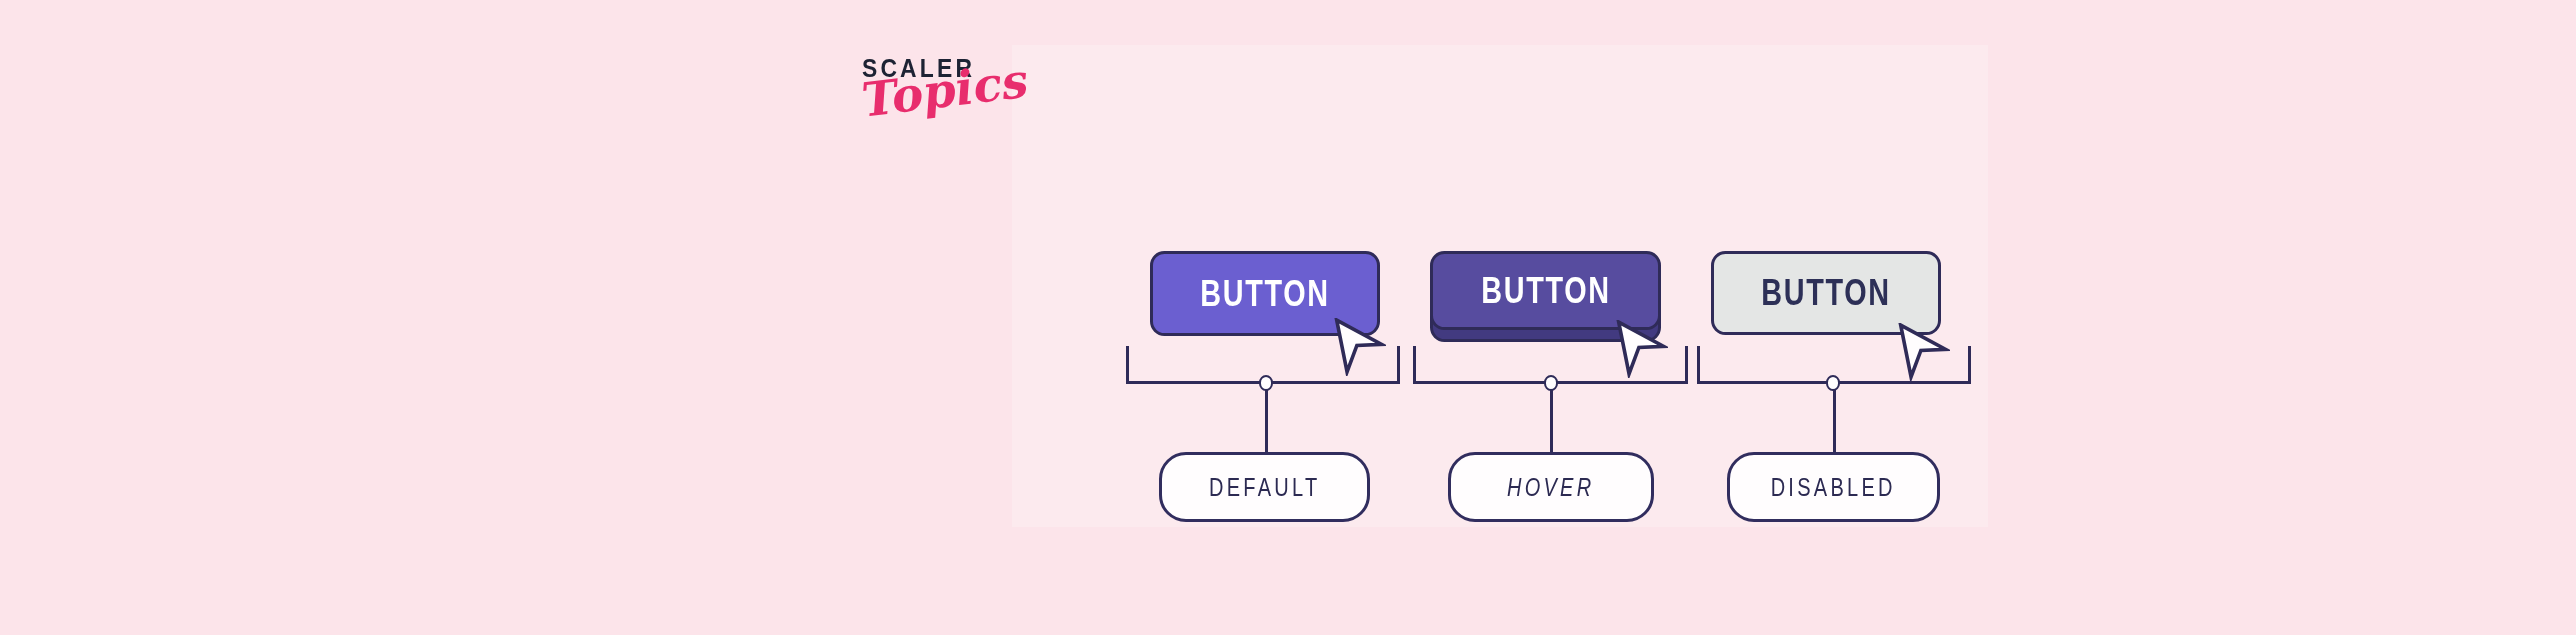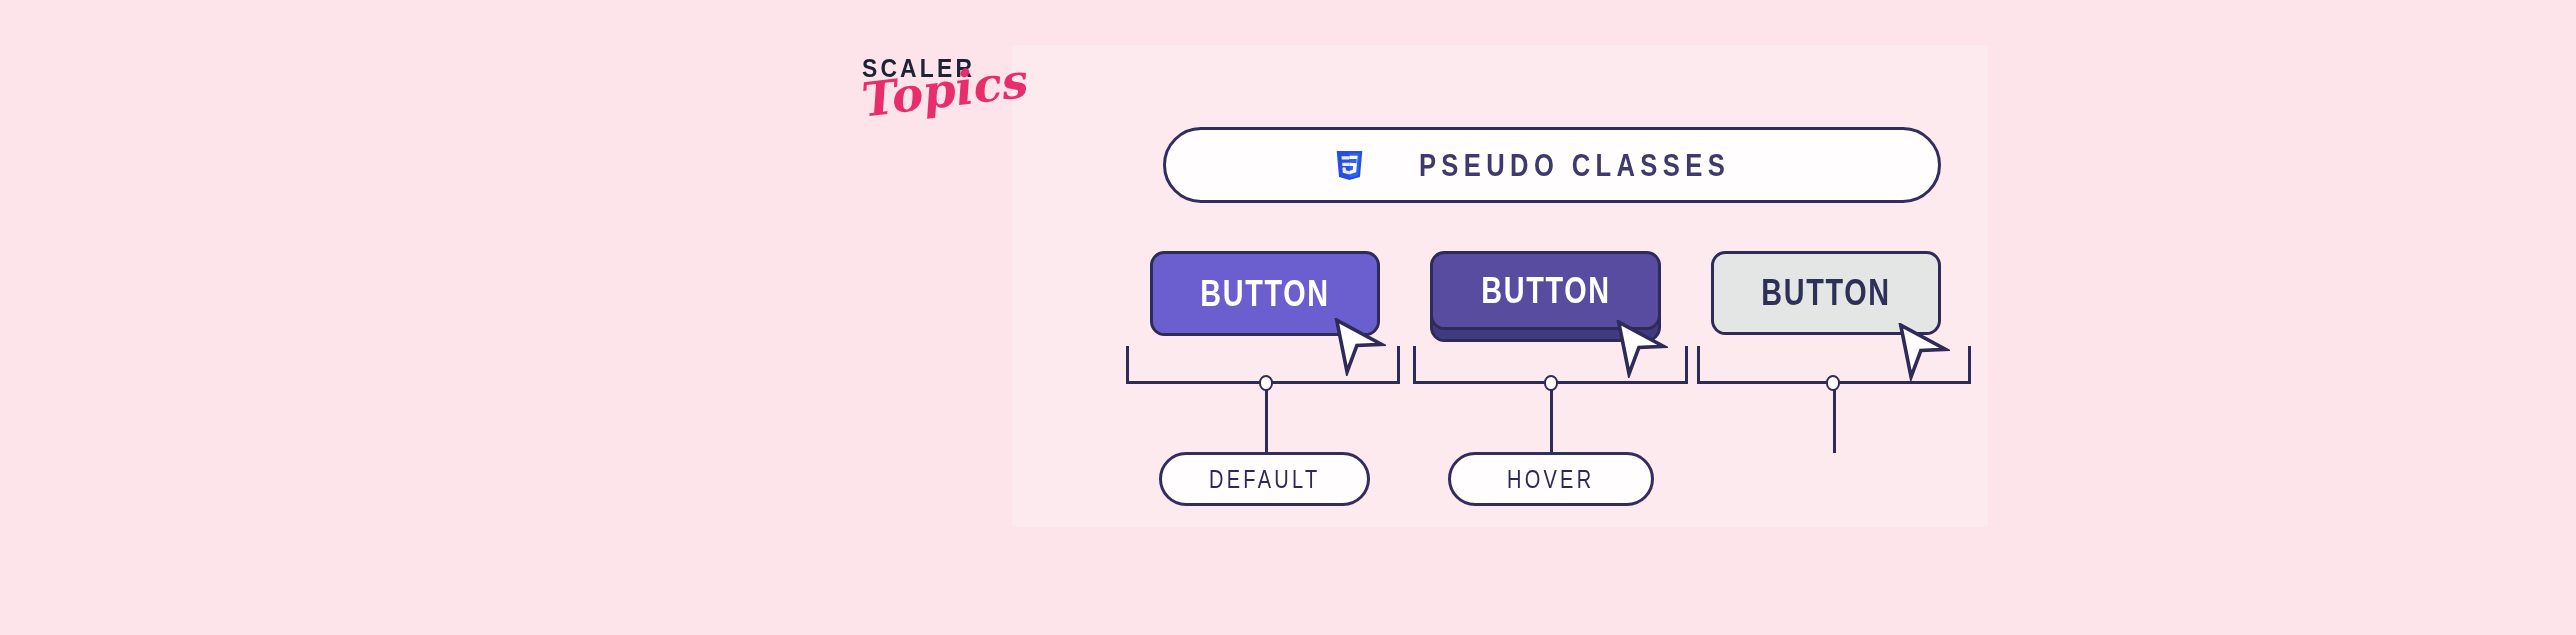--- a/index.html
+++ b/index.html
@@ -142,60 +142,51 @@
     border: 2.6px solid #2f2b58;
     border-radius: 50%;
     background: #fffdfe;
   }
   .stem { position: absolute; width: 2.6px; background: #2f2b58; top: 389px; height: 64px; }
 
   
   .state-pill {
     position: absolute;
     top: 452px;
-    height: 54px;
+    height: 70px;
     background: #fffdfe;
     border: 3.1px solid #312d5e;
     border-radius: 27px;
     display: flex;
     align-items: center;
     justify-content: center;
   }
   .state-text {
     font-size: 25px;
     letter-spacing: 4.1px;
     color: #2c2a52;
     transform: scaleX(0.8);
     white-space: nowrap;
   }
   .pill-default  { left: 1159px; width: 211px; }
-  .pill-hover    { left: 1448px; width: 206px; }
+  .pill-hover    { left: 1448px; width: 206px; font-style: italic; }
   .pill-disabled { left: 1727px; width: 213px; }
 </style>
 </head>
 <body>
 
 <div class="stage">
 
   <div class="light-panel"></div>
 
   <div class="logo">
     <div class="logo-scaler">SCALER</div>
     <div class="logo-topics">Topics</div>
   </div>
 
-  <div class="title-pill">
-    <svg class="css-icon" viewBox="0 0 512 512" preserveAspectRatio="xMidYMid meet">
-      <path fill="#264de4" d="M71.357 460.819L30.272 0h451.456l-41.129 460.746L255.724 512z"></path>
-      <path fill="#2965f1" d="M405.388 431.408l35.148-393.73H256v435.146z"></path>
-      <path fill="#ebebeb" d="M124.46 208.59l5.226 58.394H256V208.59zM119.419 150.715H256V92.32H114.281zM256 355.372l-.248.066-62.944-16.996-4.023-45.076h-58.6l7.919 88.741 117.646 32.653.25-.071z"></path>
-      <path fill="#ffffff" d="M255.805 208.59v58.394h63.143l-5.917 66.473-57.226 15.451v60.768l117.742-32.636.864-9.709 13.467-151.142 1.398-15.599 10.343-115.97H255.805v58.394h129.356l-6.68 74.977z"></path>
-    </svg>
-    <div class="title-text">PSEUDO CLASSES</div>
-  </div>
 
   <div class="demo-btn btn-default">
     <span class="btn-label">BUTTON</span>
   </div>
 
   <div class="btn-hover-wrap">
     <div class="btn-hover-shadow"></div>
     <div class="btn-hover-body">
       <span class="btn-label">BUTTON</span>
     </div>
@@ -238,15 +229,18 @@
     <div class="stem" style="left:1833px;"></div>
     <div class="node-circle" style="left:1826px;"></div>
   </div>
 
   <div class="state-pill pill-default">
     <span class="state-text">DEFAULT</span>
   </div>
   <div class="state-pill pill-hover">
     <span class="state-text">HOVER</span>
   </div>
+  <div class="state-pill pill-disabled">
+    <span class="state-text">DISABLED</span>
+  </div>
 
 </div>
 
 
 </body></html>

